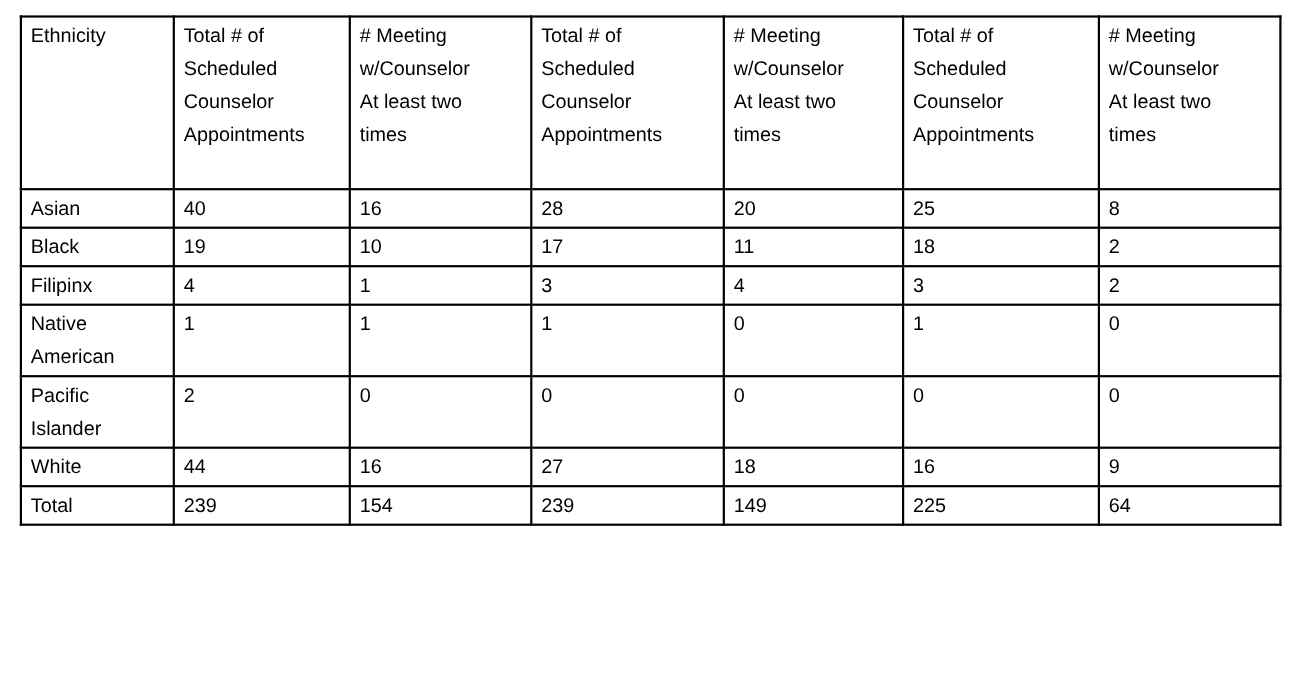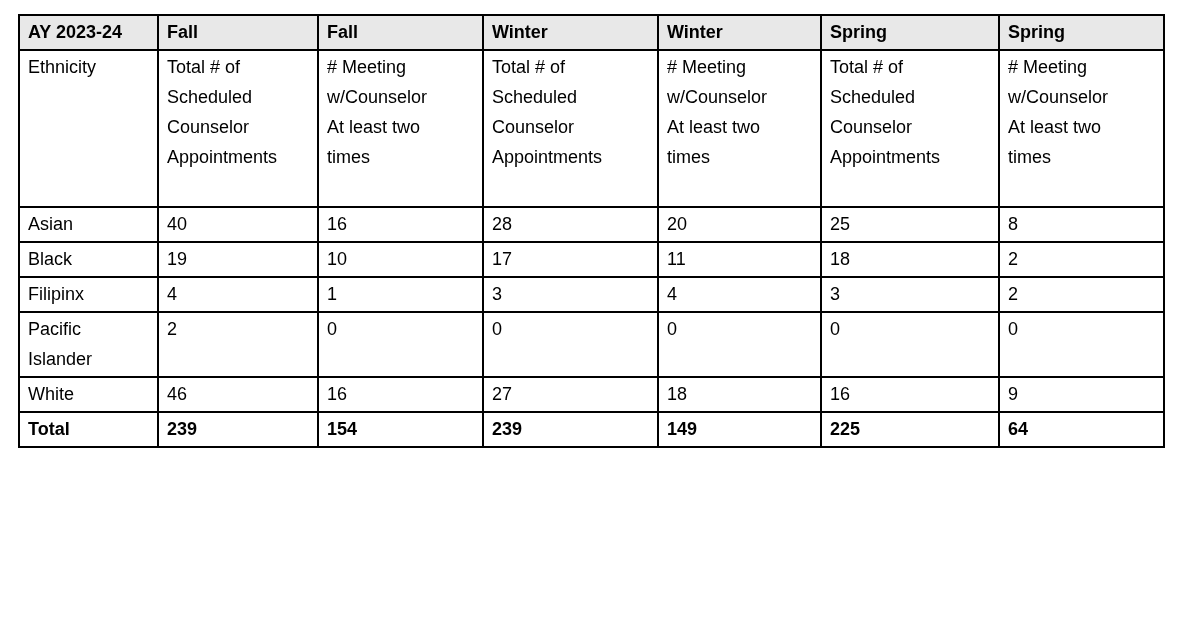--- a/index.html
+++ b/index.html
@@ -32,47 +32,38 @@
   }
   tr.title-row th {
     background: #e8e8e8;
     font-weight: 700;
     height: 30px;
   }
   tr.metric-row td {
     height: 152px;
   }
   tr.total-row td {
-    font-weight: 700;
+    font-weight: 400;
   }
 </style>
 </head>
 <body>
 
 <table class="doc-table">
   <colgroup>
     <col style="width:139px">
     <col style="width:160px">
     <col style="width:165px">
     <col style="width:175px">
     <col style="width:163px">
     <col style="width:178px">
     <col style="width:165px">
   </colgroup>
 
   <tbody>
-      <tr class="title-row">
-    <th>AY 2023-24</th>
-    <th>Fall</th>
-    <th>Fall</th>
-    <th>Winter</th>
-    <th>Winter</th>
-    <th>Spring</th>
-    <th>Spring</th>
-  </tr>
 
   <tr class="metric-row">
     <td>Ethnicity</td>
     <td>Total # of
 Scheduled
 Counselor
 Appointments</td>
     <td># Meeting
 w/Counselor
 At least two
@@ -119,36 +110,46 @@
     <td>Filipinx</td>
     <td>4</td>
     <td>1</td>
     <td>3</td>
     <td>4</td>
     <td>3</td>
     <td>2</td>
   </tr>
 
 
+  <tr>
+    <td>Native
+American</td>
+    <td>1</td>
+    <td>1</td>
+    <td>1</td>
+    <td>0</td>
+    <td>1</td>
+    <td>0</td>
+  </tr>
 
   <tr>
     <td>Pacific
 Islander</td>
     <td>2</td>
     <td>0</td>
     <td>0</td>
     <td>0</td>
     <td>0</td>
     <td>0</td>
   </tr>
 
 
   <tr>
     <td>White</td>
-    <td>46</td>
+    <td>44</td>
     <td>16</td>
     <td>27</td>
     <td>18</td>
     <td>16</td>
     <td>9</td>
   </tr>
 
   <tr class="total-row">
     <td>Total</td>
     <td>239</td>

